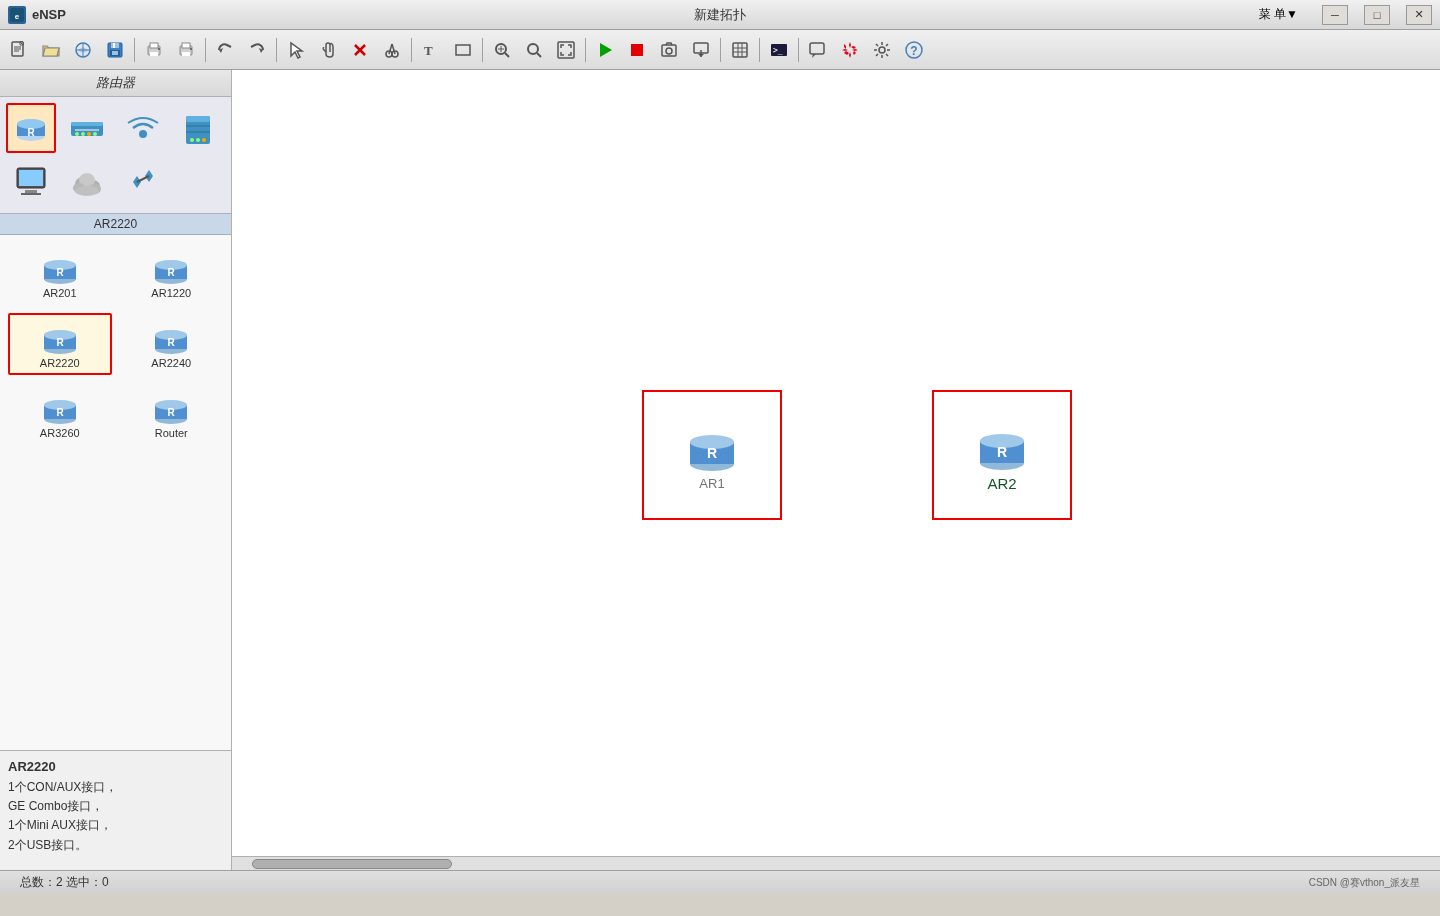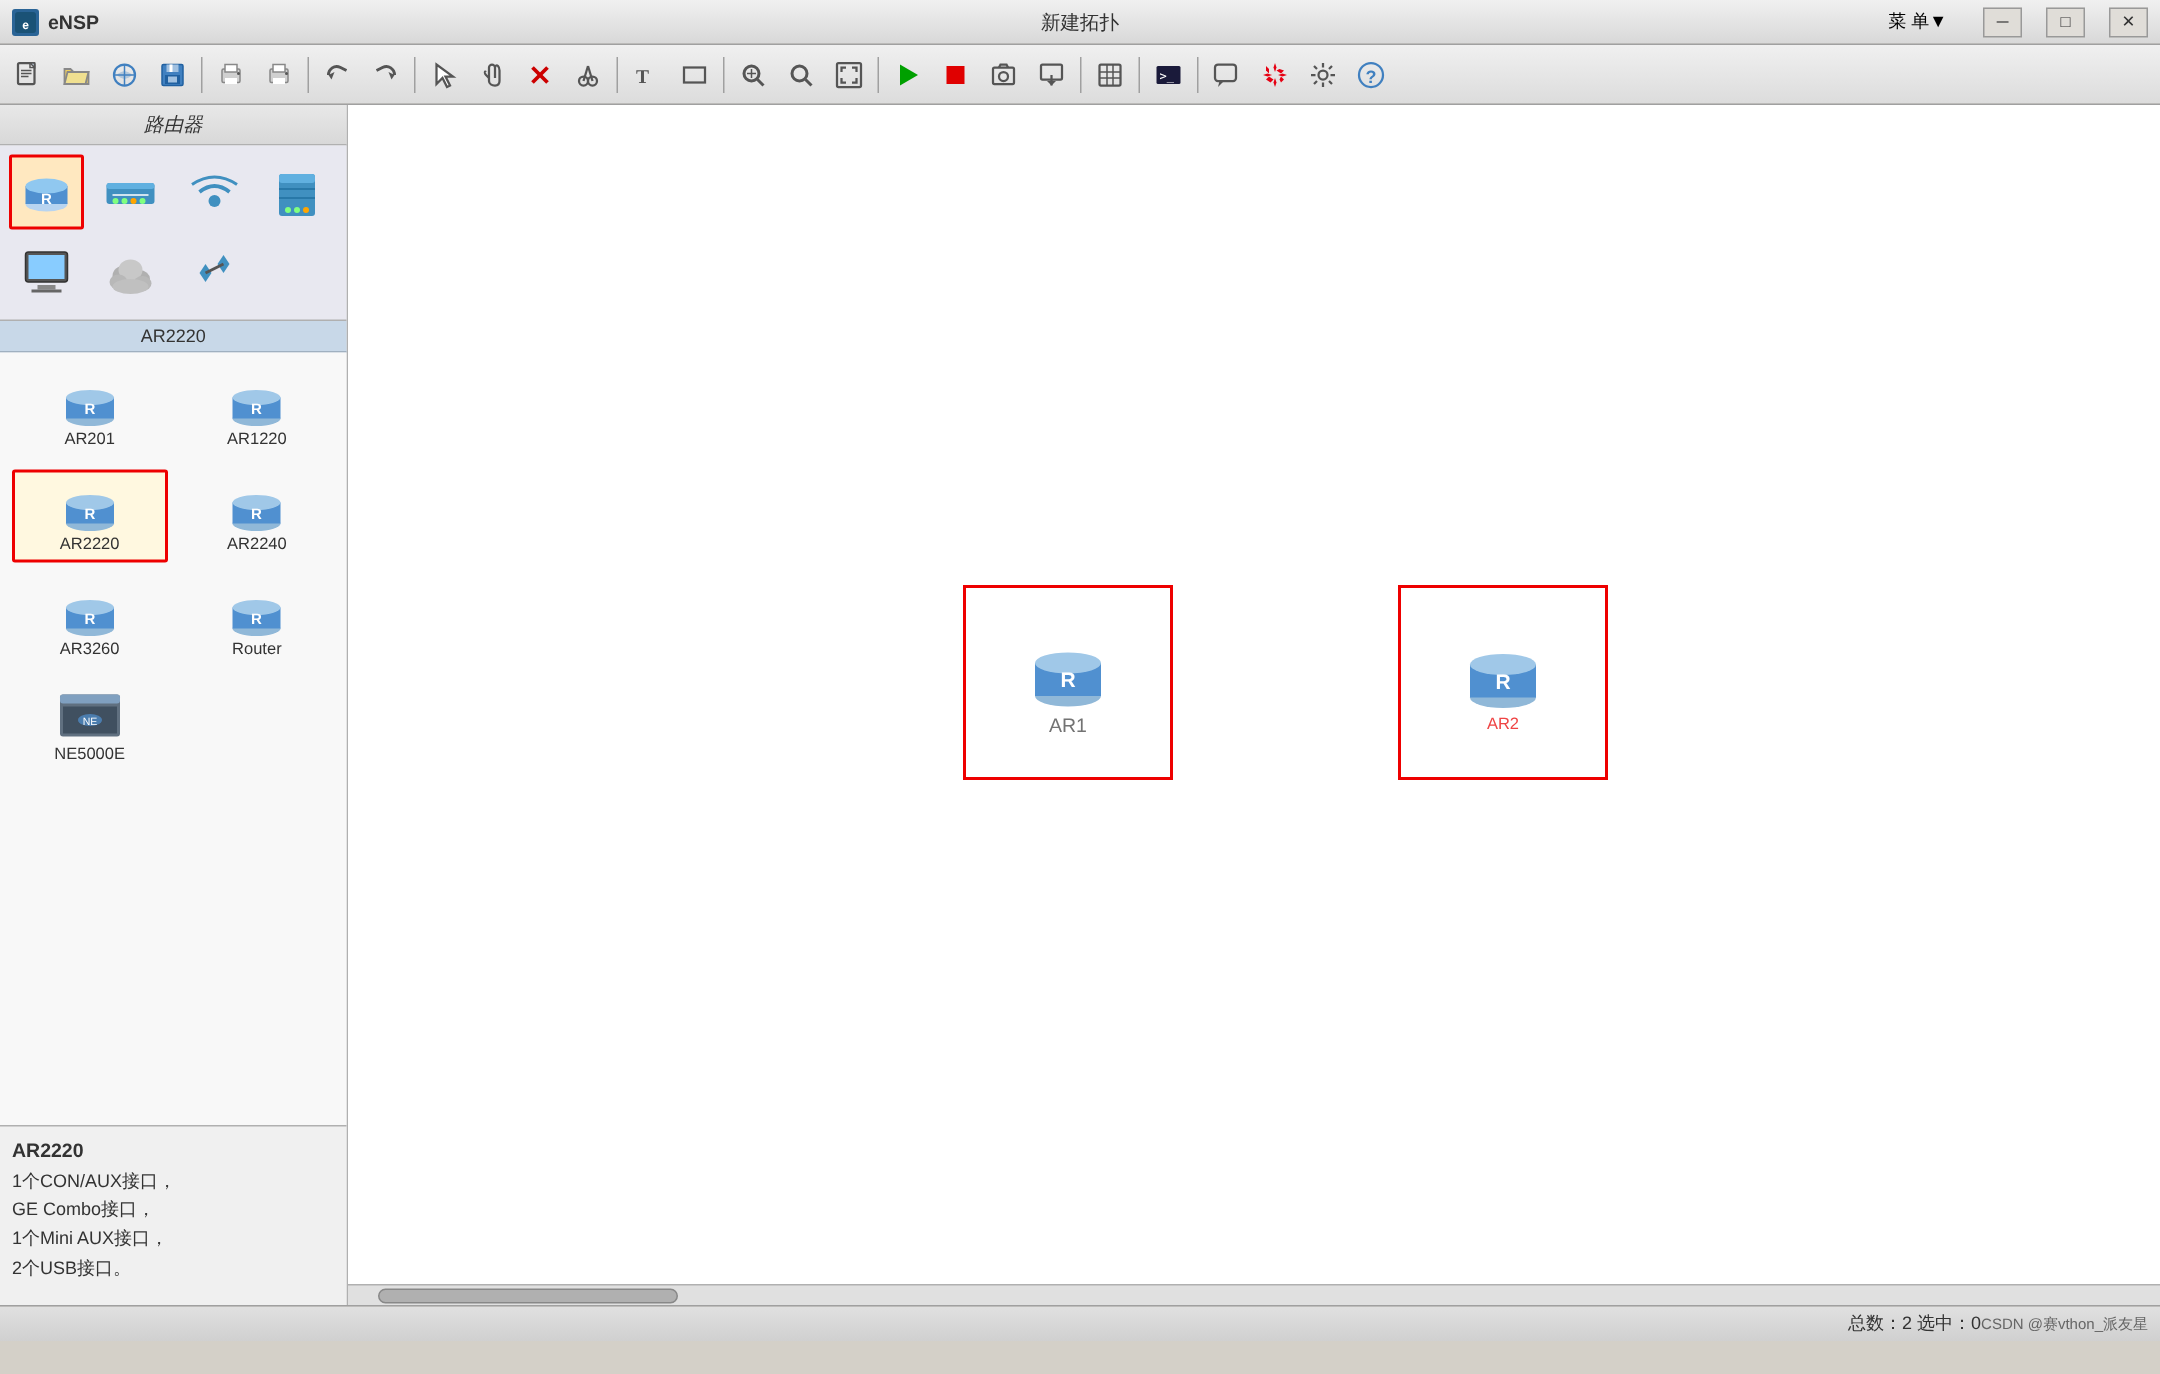--- a/index.html
+++ b/index.html
@@ -223,24 +223,24 @@
       border: 1px solid #888;
     }
 
     
     .status-bar {
       height: 24px;
       background: linear-gradient(to bottom, #e0e0e0, #d0d0d0);
       border-top: 1px solid #a0a0a0;
       display: flex;
       align-items: center;
-      padding: 0 8px;
+      padding: 0 20px;
       font-size: 12px;
       color: #333;
-      justify-content: flex-end;
+      justify-content: space-between;
     }
 
     
     .device-category-icon {
       width: 40px;
       height: 40px;
     }
 
     
     .device-list::-webkit-scrollbar { width: 8px; }
@@ -607,30 +607,20 @@
           <svg width="48" height="36" viewBox="0 0 48 36">
             <ellipse cx="24" cy="30" rx="16" ry="5" fill="#90b8d8"></ellipse>
             <rect x="8" y="16" width="32" height="14" fill="#5090d0"></rect>
             <ellipse cx="24" cy="16" rx="16" ry="5" fill="#a0c8e8"></ellipse>
             <text x="24" y="27" text-anchor="middle" fill="white" font-size="10" font-weight="bold">R</text>
           </svg>
           <span class="label">Router</span>
         </div>
 
 
-        <div class="device-list-item">
-          <svg width="48" height="36" viewBox="0 0 48 36">
-            <rect x="4" y="4" width="40" height="28" rx="2" fill="#607080"></rect>
-            <rect x="4" y="4" width="40" height="6" rx="2" fill="#80a0c0"></rect>
-            <rect x="6" y="12" width="36" height="18" fill="#405060"></rect>
-            <ellipse cx="24" cy="21" rx="8" ry="4" fill="#5090d0" opacity="0.7"></ellipse>
-            <text x="24" y="24" text-anchor="middle" fill="white" font-size="7">NE</text>
-          </svg>
-          <span class="label">NE5000E</span>
-        </div>
 
       </div>
     </div>
 
     <div class="info-panel">
       <div class="title">AR2220</div>
       <div class="desc">
         <div>1个CON/AUX接口，</div>
         <div>GE Combo接口，</div>
         <div>1个Mini AUX接口，</div>
@@ -655,21 +645,21 @@
     </div>
 
     <div style="position:absolute; left:700px; top:320px;">
       <div style="border: 2px solid #e00; padding: 20px 24px; background: white; display: flex; flex-direction: column; align-items: center; min-width: 140px; min-height: 130px; justify-content: center;">
         <svg width="64" height="52" viewBox="0 0 64 52">
           <ellipse cx="32" cy="44" rx="22" ry="7" fill="#90b8d8"></ellipse>
           <rect x="10" y="22" width="44" height="22" fill="#5090d0"></rect>
           <ellipse cx="32" cy="22" rx="22" ry="7" fill="#a0c8e8"></ellipse>
           <text x="32" y="38" text-anchor="middle" fill="white" font-size="14" font-weight="bold">R</text>
         </svg>
-        <span style="font-size:11px; color:#ef4444; margin-top:4px;">AR2</span>
+        <span style="font-size:15px; color:#14532d; margin-top:4px;">AR2</span>
       </div>
     </div>
 
     <div class="canvas-scrollbar-h">
       <div class="scrollbar-thumb"></div>
     </div>
 
   </div>
 
 </div>

